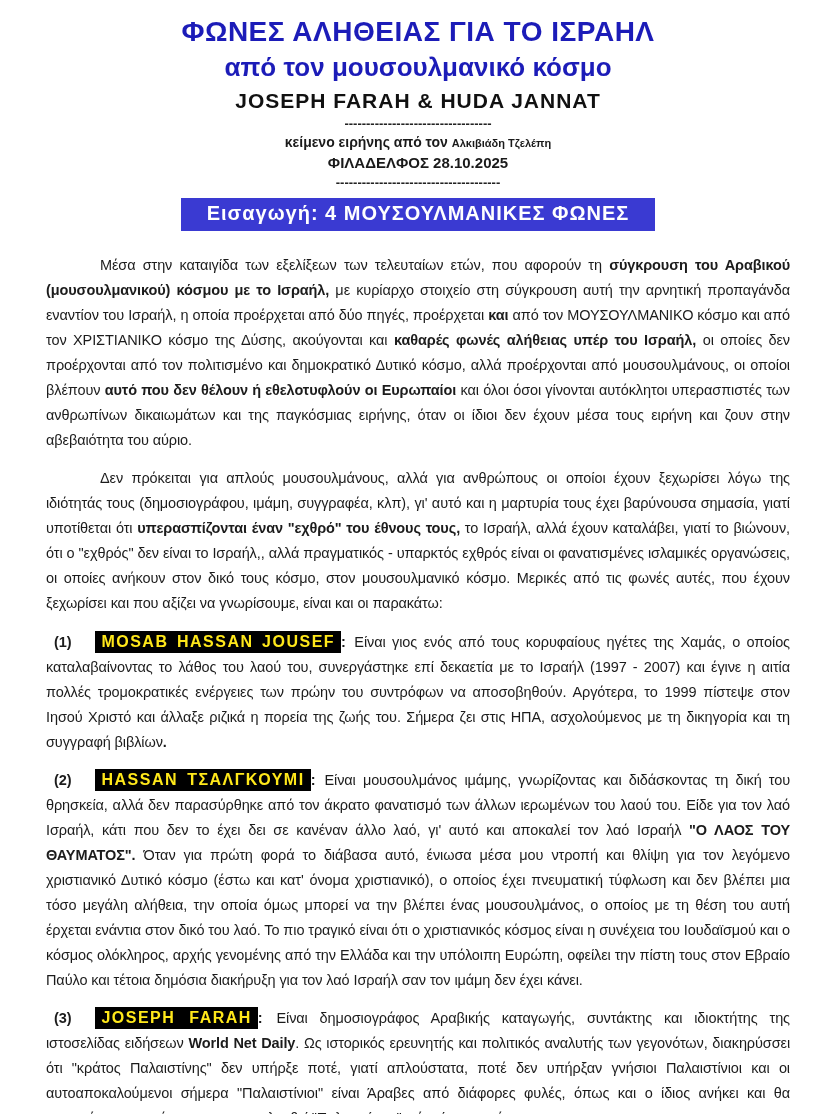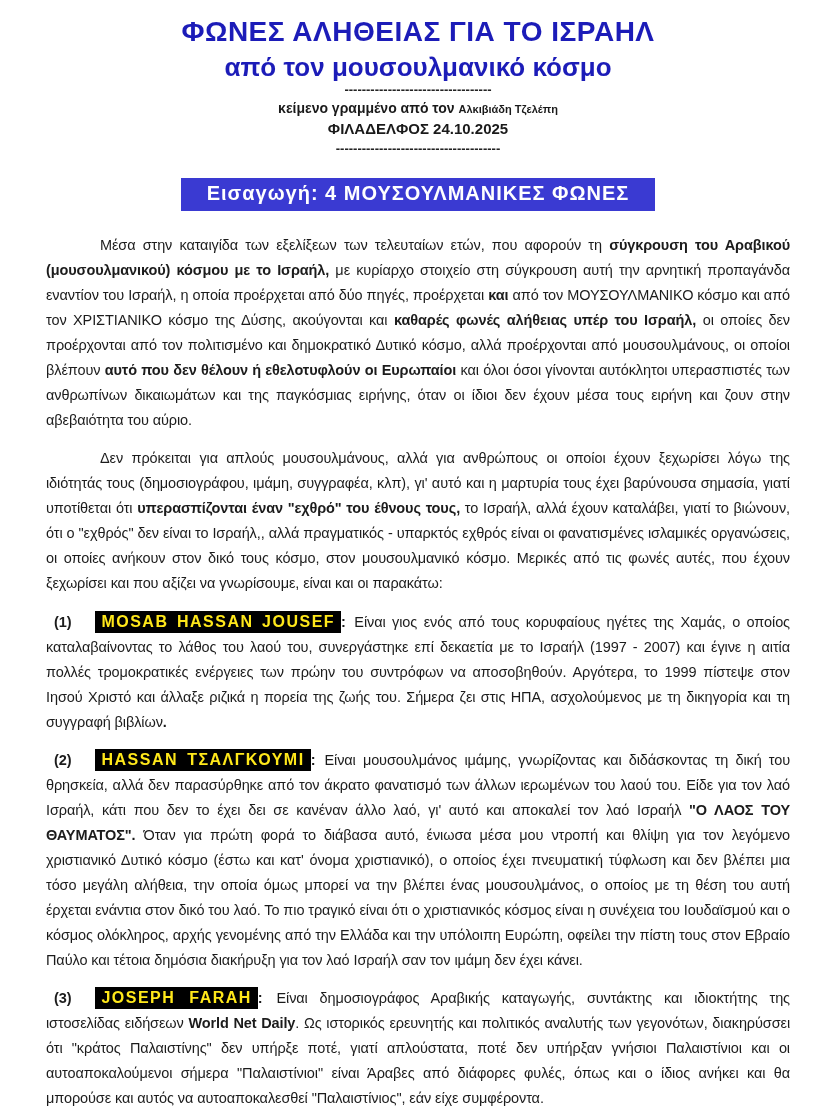--- a/index.html
+++ b/index.html
@@ -44,21 +44,21 @@
     font-size:14px;font-weight:bold;color:#1a1a1a;
     margin-top:3px;line-height:18px;
   }
   .byline .byline-name{font-size:11px;}
   .dateline{
     font-size:15px;font-weight:bold;color:#1a1a1a;
     margin-top:1px;line-height:19px;
   }
   .banner{
     display:inline-block;
-    margin-top:23px;
+    margin-top:9px;
     background:var(--banner-blue);
     color:var(--banner-text);
     font-size:20px;font-weight:bold;letter-spacing:1px;
     padding:4px 26px 6px;
   }
   .content{margin-top:22px;}
   .body-par{
     font-size:14.5px;line-height:25px;letter-spacing:-0.1px;
     text-align:justify;
     margin:0 0 13px 0;
@@ -83,23 +83,24 @@
   .entry .colon{font-weight:bold;margin-right:2px;}
 </style>
 </head>
 <body>
 
 <div class="page">
 
   <div class="doc-header">
     <div class="doc-title">ΦΩΝΕΣ ΑΛΗΘΕΙΑΣ ΓΙΑ ΤΟ ΙΣΡΑΗΛ</div>
     <div class="doc-subtitle">από τον μουσουλμανικό κόσμο</div>
+    <div class="doc-authors">JOSEPH FARAH &amp; HUDA JANNAT</div>
     <div class="sep">----------------------------------</div>
-    <div class="byline"><span>κείμενο γραμμένο από τον </span><span class="byline-name">Αλκιβιάδη Τζελέπη</span></div>
-    <div class="dateline">ΦΙΛΑΔΕΛΦΟΣ 24.10.2025</div>
+    <div class="byline"><span>κείμενο ειρήνης από τον </span><span class="byline-name">Αλκιβιάδη Τζελέπη</span></div>
+    <div class="dateline">ΦΙΛΑΔΕΛΦΟΣ 28.10.2025</div>
     <div class="sep">--------------------------------------</div>
     <div>
       <span class="banner">Εισαγωγή: 4 ΜΟΥΣΟΥΛΜΑΝΙΚΕΣ ΦΩΝΕΣ</span>
     </div>
   </div>
 
   <div class="content">
 
     <p class="body-par indent"><span>Μέσα στην καταιγίδα των εξελίξεων των τελευταίων ετών, που αφορούν τη </span><span class="b">σύγκρουση του Αραβικού (μουσουλμανικού) κόσμου με το Ισραήλ,</span><span> με κυρίαρχο στοιχείο στη σύγκρουση αυτή την αρνητική προπαγάνδα εναντίον του Ισραήλ, η οποία προέρχεται από δύο πηγές, προέρχεται </span><span class="b">και</span><span> από τον ΜΟΥΣΟΥΛΜΑΝΙΚΟ κόσμο και από τον ΧΡΙΣΤΙΑΝΙΚΟ κόσμο της Δύσης, ακούγονται και </span><span class="b">καθαρές φωνές αλήθειας υπέρ του Ισραήλ,</span><span> οι οποίες δεν προέρχονται από τον πολιτισμένο και δημοκρατικό Δυτικό κόσμο, αλλά προέρχονται από μουσουλμάνους, οι οποίοι βλέπουν </span><span class="b">αυτό που δεν θέλουν ή εθελοτυφλούν οι Ευρωπαίοι</span><span> και όλοι όσοι γίνονται αυτόκλητοι υπερασπιστές των ανθρωπίνων δικαιωμάτων και της παγκόσμιας ειρήνης, όταν οι ίδιοι δεν έχουν μέσα τους ειρήνη και ζουν στην αβεβαιότητα του αύριο.</span></p>
 

